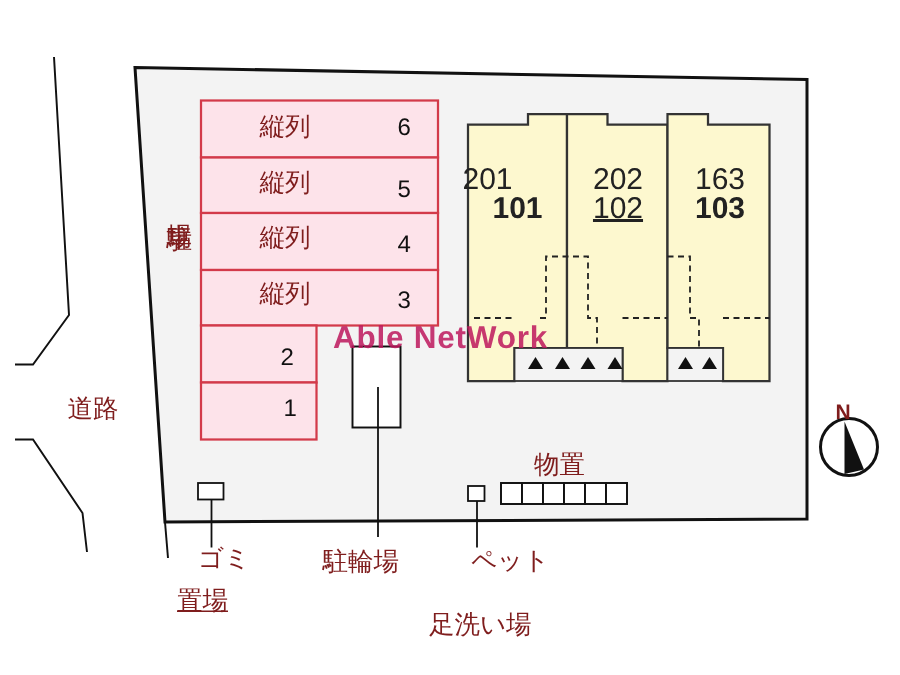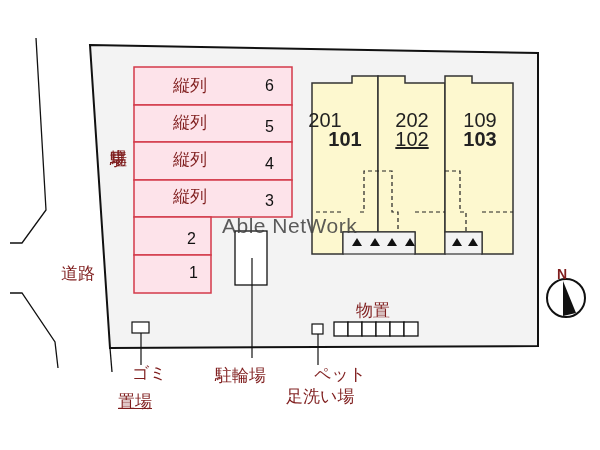--- a/index.html
+++ b/index.html
@@ -2,21 +2,21 @@
 <html><head>
 <meta charset="utf-8">
 <style>
   html,body{margin:0;padding:0;background:#ffffff;}
   body{width:600px;height:450px;position:relative;overflow:hidden;font-family:"DejaVu Sans","Liberation Sans",sans-serif;}
   svg{position:absolute;left:0;top:0;}
   .lbl{position:absolute;color:#7f1d1d;font-size:17px;line-height:19px;white-space:nowrap;}
   .v{writing-mode:vertical-rl;text-orientation:upright;letter-spacing:0px;}
   .num{position:absolute;font-family:"Liberation Sans",sans-serif;font-size:16px;color:#111;}
   .unit{position:absolute;font-family:"Liberation Sans",sans-serif;font-size:20px;line-height:20px;color:#222;text-align:center;}
-  .wm{position:absolute;font-family:"Liberation Sans",sans-serif;font-weight:normal;font-size:21px;color:#404040;opacity:0.85;letter-spacing:0.5px;}
+  .wm{position:absolute;font-family:"Liberation Sans",sans-serif;font-weight:bold;font-size:21px;color:#be185d;opacity:0.85;letter-spacing:0.5px;}
 </style>
 </head>
 <body>
 
 <svg width="600" height="450" viewBox="0 0 600 450">
 
   <polygon points="90,45 538,53 538,346 110,348" fill="#f3f3f3" stroke="#111" stroke-width="2"></polygon>
 
   <polyline points="36,38 46,210 22,243 10,243" fill="none" stroke="#111" stroke-width="1.3"></polyline>
   <polyline points="10,293 22,293 55,342 58,368" fill="none" stroke="#111" stroke-width="1.3"></polyline>
@@ -91,25 +91,25 @@
 <div class="num" style="left:265px;top:155px;">4</div>
 <div class="lbl" style="left:173px;top:187px;">縦列</div>
 <div class="num" style="left:265px;top:192px;">3</div>
 <div class="num" style="left:187px;top:230px;">2</div>
 <div class="num" style="left:189px;top:264px;">1</div>
 
 <div class="unit" style="left:300px;top:110px;width:50px;">201</div>
 <div class="unit" style="left:320px;top:129px;width:50px;font-weight:bold;">101</div>
 <div class="unit" style="left:387px;top:110px;width:50px;">202</div>
 <div class="unit" style="left:387px;top:129px;width:50px;text-decoration:underline;">102</div>
-<div class="unit" style="left:455px;top:110px;width:50px;">109</div>
+<div class="unit" style="left:455px;top:110px;width:50px;">163</div>
 <div class="unit" style="left:455px;top:129px;width:50px;font-weight:bold;">103</div>
 
 <div class="wm" style="left:222px;top:214px;">Able NetWork</div>
 
-<div class="lbl" style="left:61px;top:264px;">道路</div>
+<div class="lbl" style="left:45px;top:264px;">道路</div>
 <div class="lbl" style="left:132px;top:364px;">ゴミ</div>
 <div class="lbl" style="left:118px;top:392px;text-decoration:underline;">置場</div>
 <div class="lbl" style="left:215px;top:366px;">駐輪場</div>
 <div class="lbl" style="left:314px;top:366px;font-family:Liberation Mono, monospace;">ペット</div>
-<div class="lbl" style="left:286px;top:387px;">足洗い場</div>
+<div class="lbl" style="left:286px;top:409px;font-family:Liberation Mono, monospace;">足洗い場</div>
 <div class="lbl" style="left:356px;top:301px;">物置</div>
 <div class="lbl" style="left:557px;top:265px;font-family:'Liberation Sans',sans-serif;font-size:14px;font-weight:bold;">N</div>
 
 </body></html>

